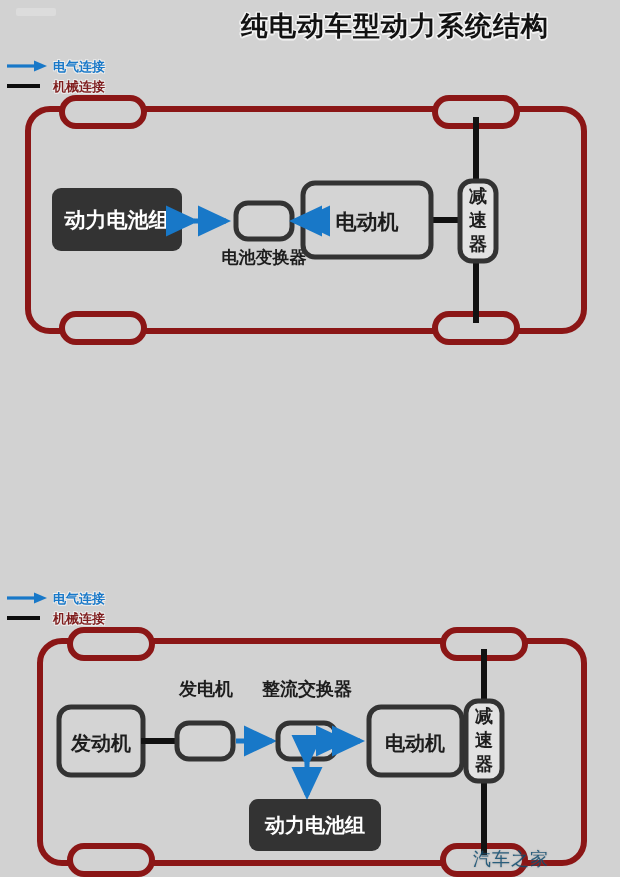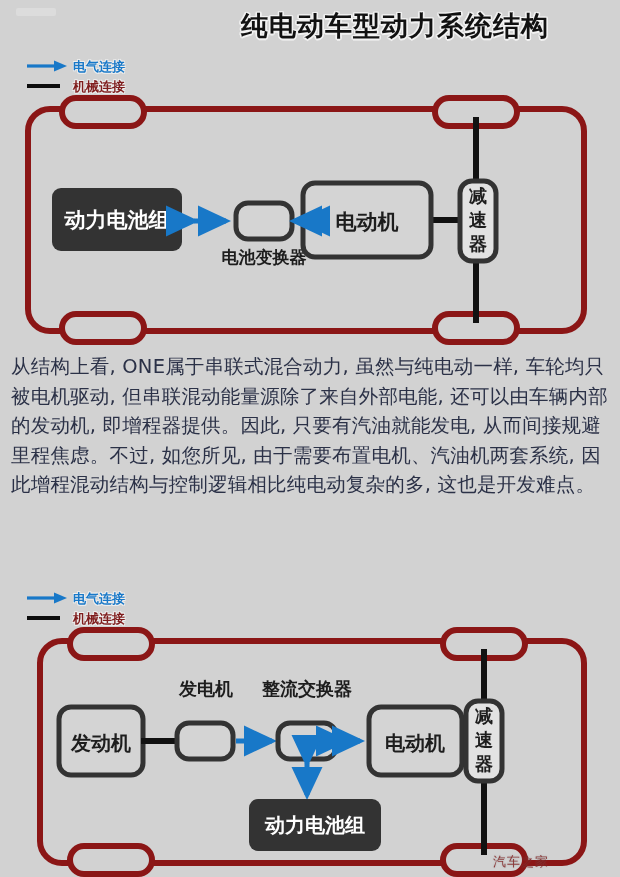--- a/index.html
+++ b/index.html
@@ -39,21 +39,21 @@
        0px    1.5px 0 #f2f2f2,
       -1.5px  0px   0 #f2f2f2,
        1.5px  0px   0 #f2f2f2;
   }
   #title-1 { top: 8px; }
   #title-2 { top: 539px; }
 
   
   .legend {
     position: absolute;
-    left: 26px;
+    left: 6px;
   }
   #legend-1 { top: 56px; }
   #legend-2 { top: 588px; }
 
   .legend-row {
     display: flex;
     align-items: center;
     height: 20px;
   }
   .legend-label {
@@ -81,22 +81,22 @@
   }
   #diagram-1 { top: 95px;  height: 250px; }
   #diagram-2 { top: 627px; height: 250px; }
   .diagram svg { display: block; }
 
   
   .watermark {
     position: absolute;
     right: 8px;
     bottom: 6px;
-    font-size: 13px;
-    color: #7f1d1d;
+    font-size: 18px;
+    color: #0c4a6e;
     opacity: 0.85;
     letter-spacing: 1px;
     font-weight: normal;
     text-shadow: 0 0 2px rgba(120,120,120,0.6);
   }
 
   
   .body-text {
     position: absolute;
     left: 11px;
@@ -205,21 +205,20 @@
 
       <g>
         <line x1="194" y1="126" x2="226" y2="126" stroke="#1878c8" stroke-width="5" marker-start="url(#ah-l)" marker-end="url(#ah-r)"></line>
       </g>
       <g>
         <line x1="302" y1="126" x2="294" y2="126" stroke="#1878c8" stroke-width="5" marker-start="url(#ah-l)" marker-end="url(#ah-r)"></line>
       </g>
     </svg>
   </div>
 
-  <div class="body-text">从结构上看, ONE属于串联式混合动力, 虽然与纯电动一样, 车轮均只被电机驱动, 但串联混动能量源除了来自外部电能, 还可以由车辆内部的发动机, 即增程器提供。因此, 只要有汽油就能发电, 从而间接规避里程焦虑。不过, 如您所见, 由于需要布置电机、汽油机两套系统, 因此增程混动结构与控制逻辑相比纯电动复杂的多, 这也是开发难点。</div>
 
 
   <div class="legend" id="legend-2">
     <div class="legend-row">
       <span class="legend-swatch">
         <svg width="42" height="14" viewBox="0 0 42 14">
           <line x1="1" y1="7" x2="30" y2="7" stroke="#1878c8" stroke-width="3.2"></line>
           <polygon points="28,1.5 41,7 28,12.5" fill="#1878c8"></polygon>
         </svg>
       </span>

